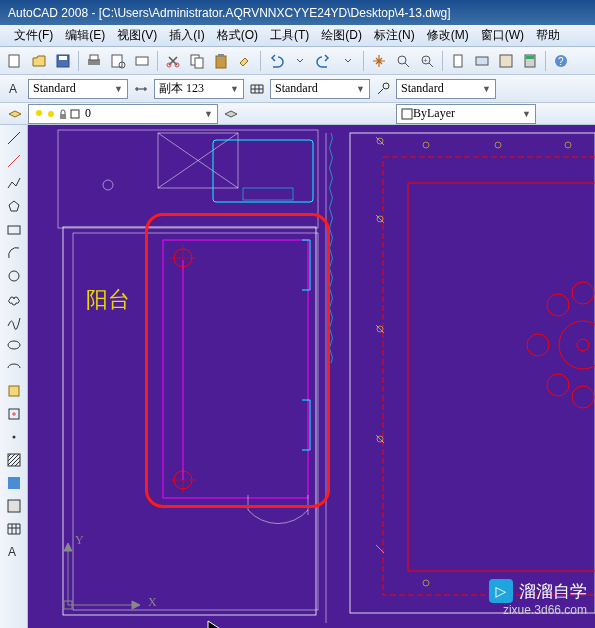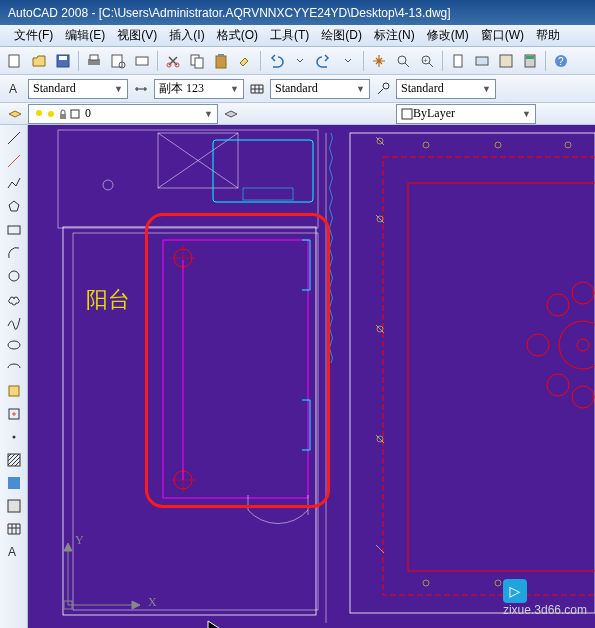--- a/index.html
+++ b/index.html
@@ -442,17 +442,18 @@
     <div class="cad-text" style="left:47px;top:408px;font-size:12px;color:#888">Y</div>
     <div class="cad-text" style="left:120px;top:470px;font-size:12px;color:#888">X</div>
 
     <div class="red-outline" style="left:117px;top:88px;width:185px;height:295px"></div>
 
     <div class="watermark">
       <div class="watermark-title">
         <div class="watermark-logo">
             <span>▷</span>
           </div>
+        <span class="watermark-main">溜溜自学</span>
       </div>
       <div class="watermark-sub">zixue.3d66.com</div>
     </div>
   </div>
 </div>
 
 </body></html>

